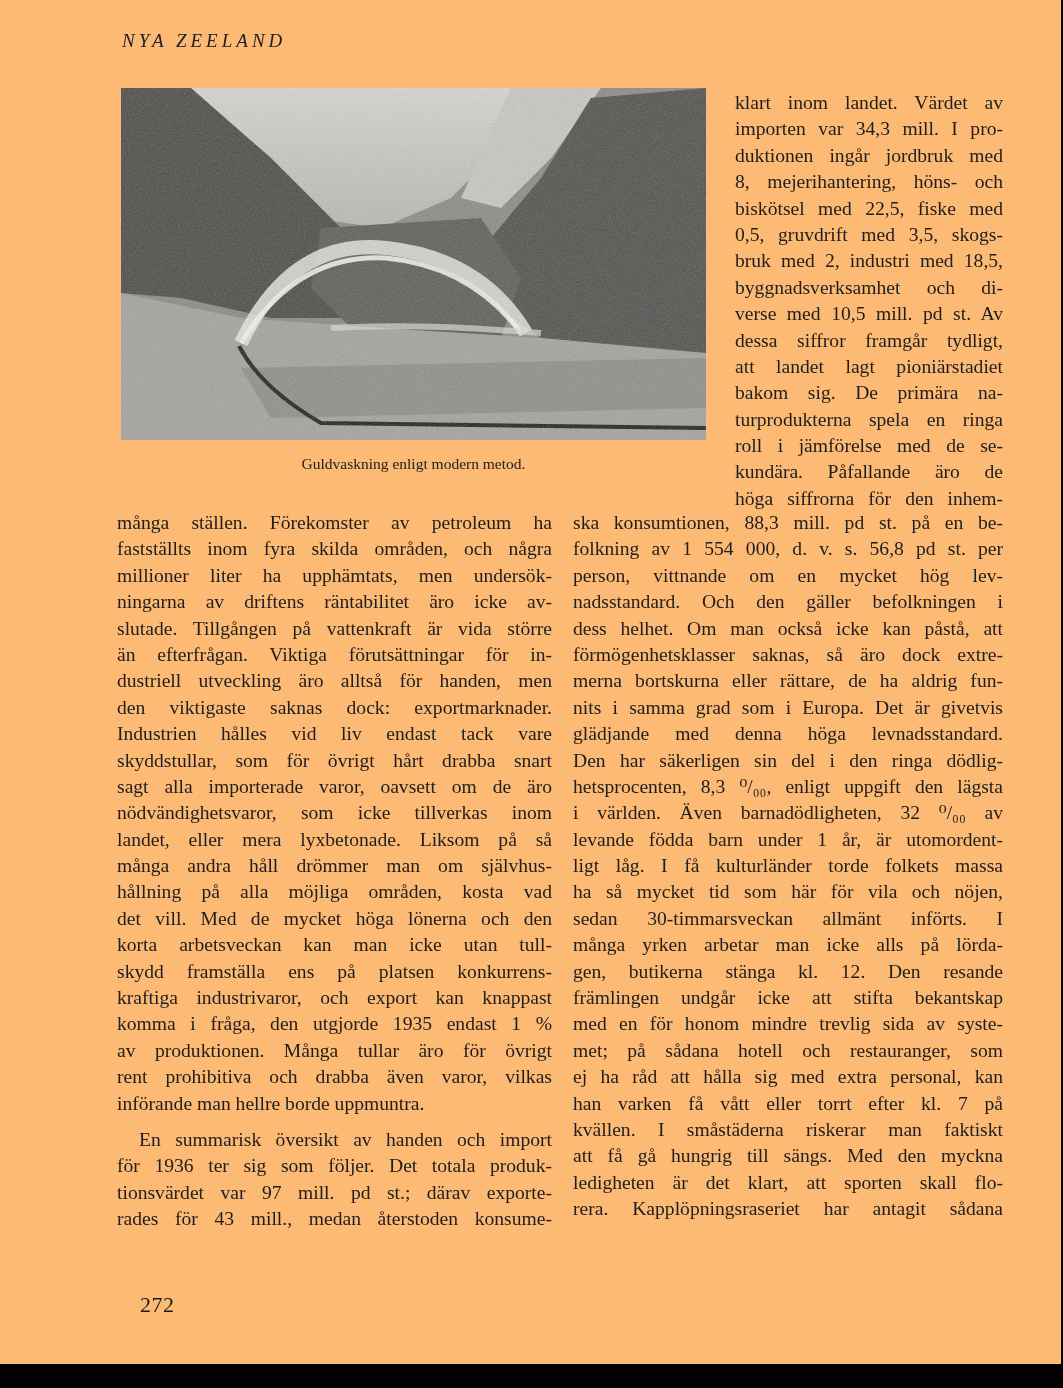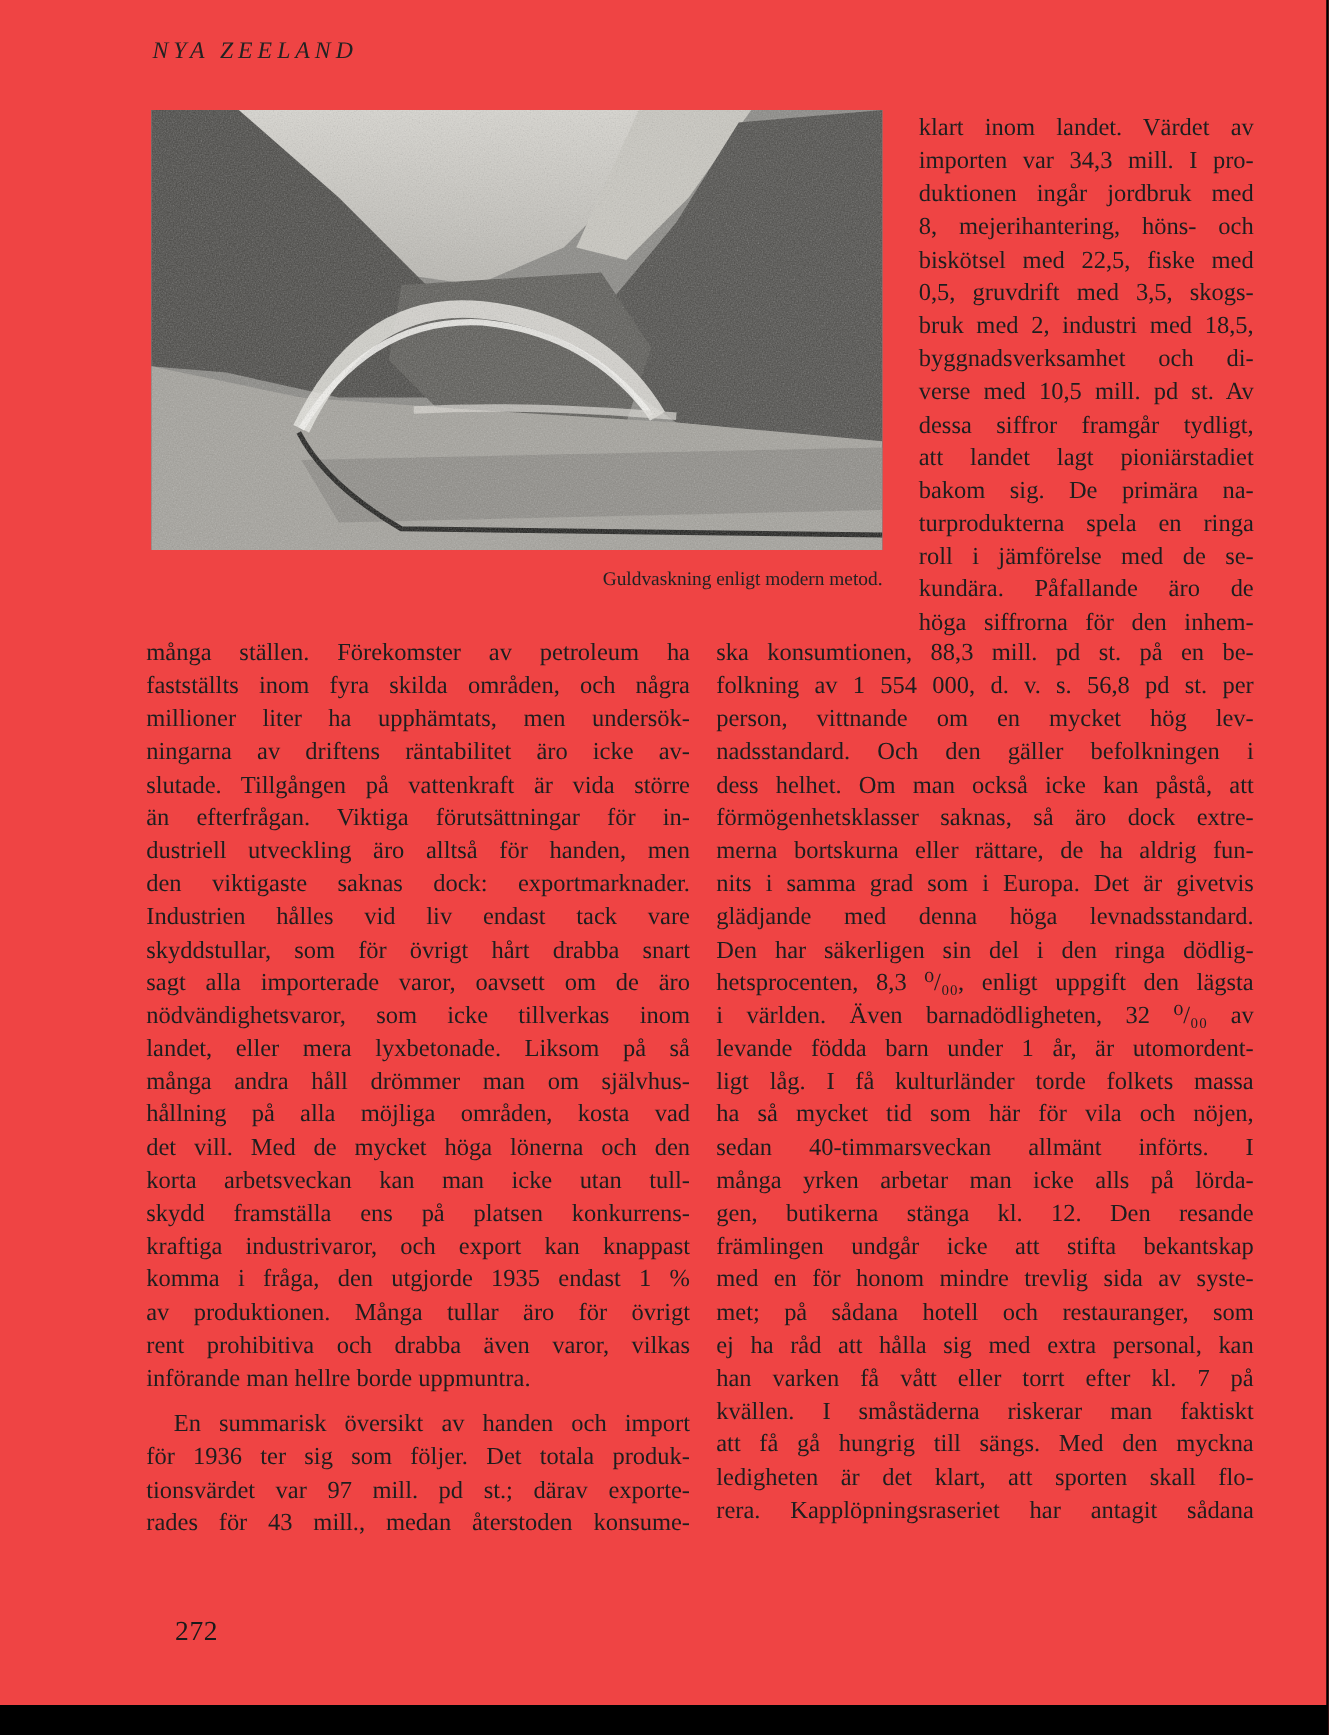--- a/index.html
+++ b/index.html
@@ -5,38 +5,38 @@
     html, body { margin: 0; padding: 0; }
     body {
       width: 1063px; height: 1388px; position: relative; overflow: hidden;
       background: #000;
       font-family: "DejaVu Serif", "Liberation Serif", serif;
       color: #1c1c1c;
     }
     .page {
       position: absolute; left: 0; top: 0;
       width: 1061px; height: 1364px;
-      background: #ef4444;
+      background: #fdba74;
     }
     .running-head {
       position: absolute; left: 122px; top: 30px;
       font-family: "Liberation Serif", "DejaVu Serif", serif;
       font-style: italic; font-size: 19px; letter-spacing: 4px;
       color: #222;
     }
     .photo {
       position: absolute; left: 121px; top: 88px;
       width: 585px; height: 352px;
       overflow: hidden;
       background: #7a7a78;
     }
     .photo svg { display: block; width: 100%; height: 100%; }
     .caption {
       position: absolute; left: 121px; top: 455px; width: 585px;
-      text-align: right; font-size: 15.5px; color: #222;
+      text-align: center; font-size: 15.5px; color: #222;
       font-family: "Liberation Serif", "DejaVu Serif", serif;
     }
     .col {
       position: absolute;
       font-family: "Liberation Serif", "DejaVu Serif", serif;
       font-size: 19.6px; line-height: 26.4px;
       color: #1e1e1e;
     }
     .line {
       display: block; white-space: nowrap;
@@ -166,21 +166,21 @@
     <span class="line">förmögenhetsklasser saknas, så äro dock extre-</span>
     <span class="line">merna bortskurna eller rättare, de ha aldrig fun-</span>
     <span class="line">nits i samma grad som i Europa. Det är givetvis</span>
     <span class="line">glädjande med denna höga levnadsstandard.</span>
     <span class="line">Den har säkerligen sin del i den ringa dödlig-</span>
     <span class="line">hetsprocenten, 8,3 ⁰/₀₀, enligt uppgift den lägsta</span>
     <span class="line">i världen. Även barnadödligheten, 32 ⁰/₀₀ av</span>
     <span class="line">levande födda barn under 1 år, är utomordent-</span>
     <span class="line">ligt låg. I få kulturländer torde folkets massa</span>
     <span class="line">ha så mycket tid som här för vila och nöjen,</span>
-    <span class="line">sedan 40-timmarsveckan allmänt införts. I</span>
+    <span class="line">sedan 30-timmarsveckan allmänt införts. I</span>
     <span class="line">många yrken arbetar man icke alls på lörda-</span>
     <span class="line">gen, butikerna stänga kl. 12. Den resande</span>
     <span class="line">främlingen undgår icke att stifta bekantskap</span>
     <span class="line">med en för honom mindre trevlig sida av syste-</span>
     <span class="line">met; på sådana hotell och restauranger, som</span>
     <span class="line">ej ha råd att hålla sig med extra personal, kan</span>
     <span class="line">han varken få vått eller torrt efter kl. 7 på</span>
     <span class="line">kvällen. I småstäderna riskerar man faktiskt</span>
     <span class="line">att få gå hungrig till sängs. Med den myckna</span>
     <span class="line">ledigheten är det klart, att sporten skall flo-</span>

